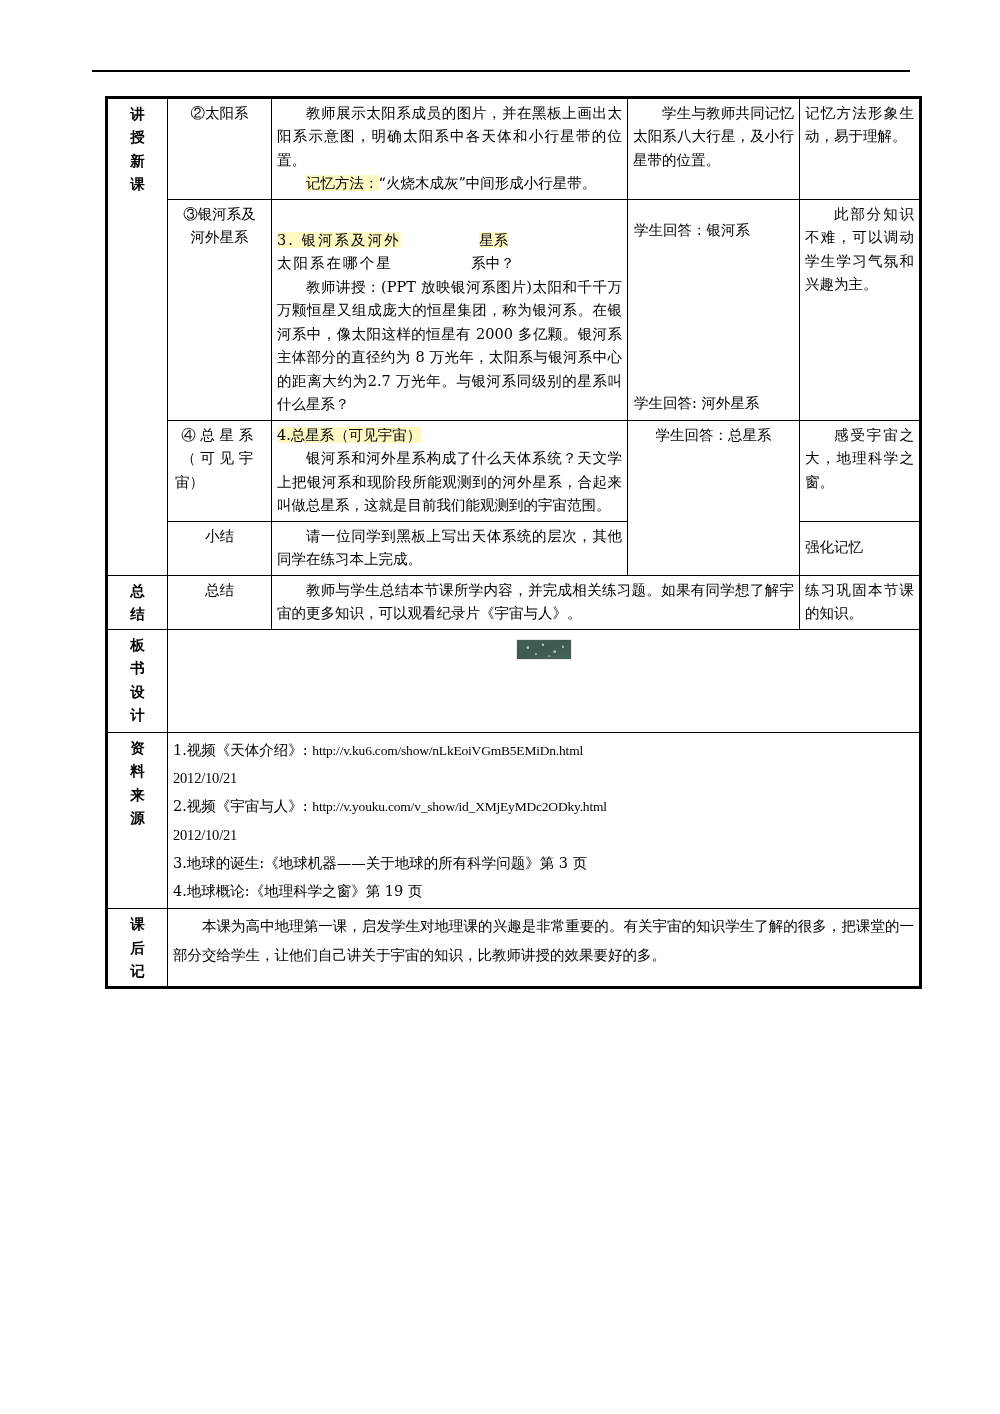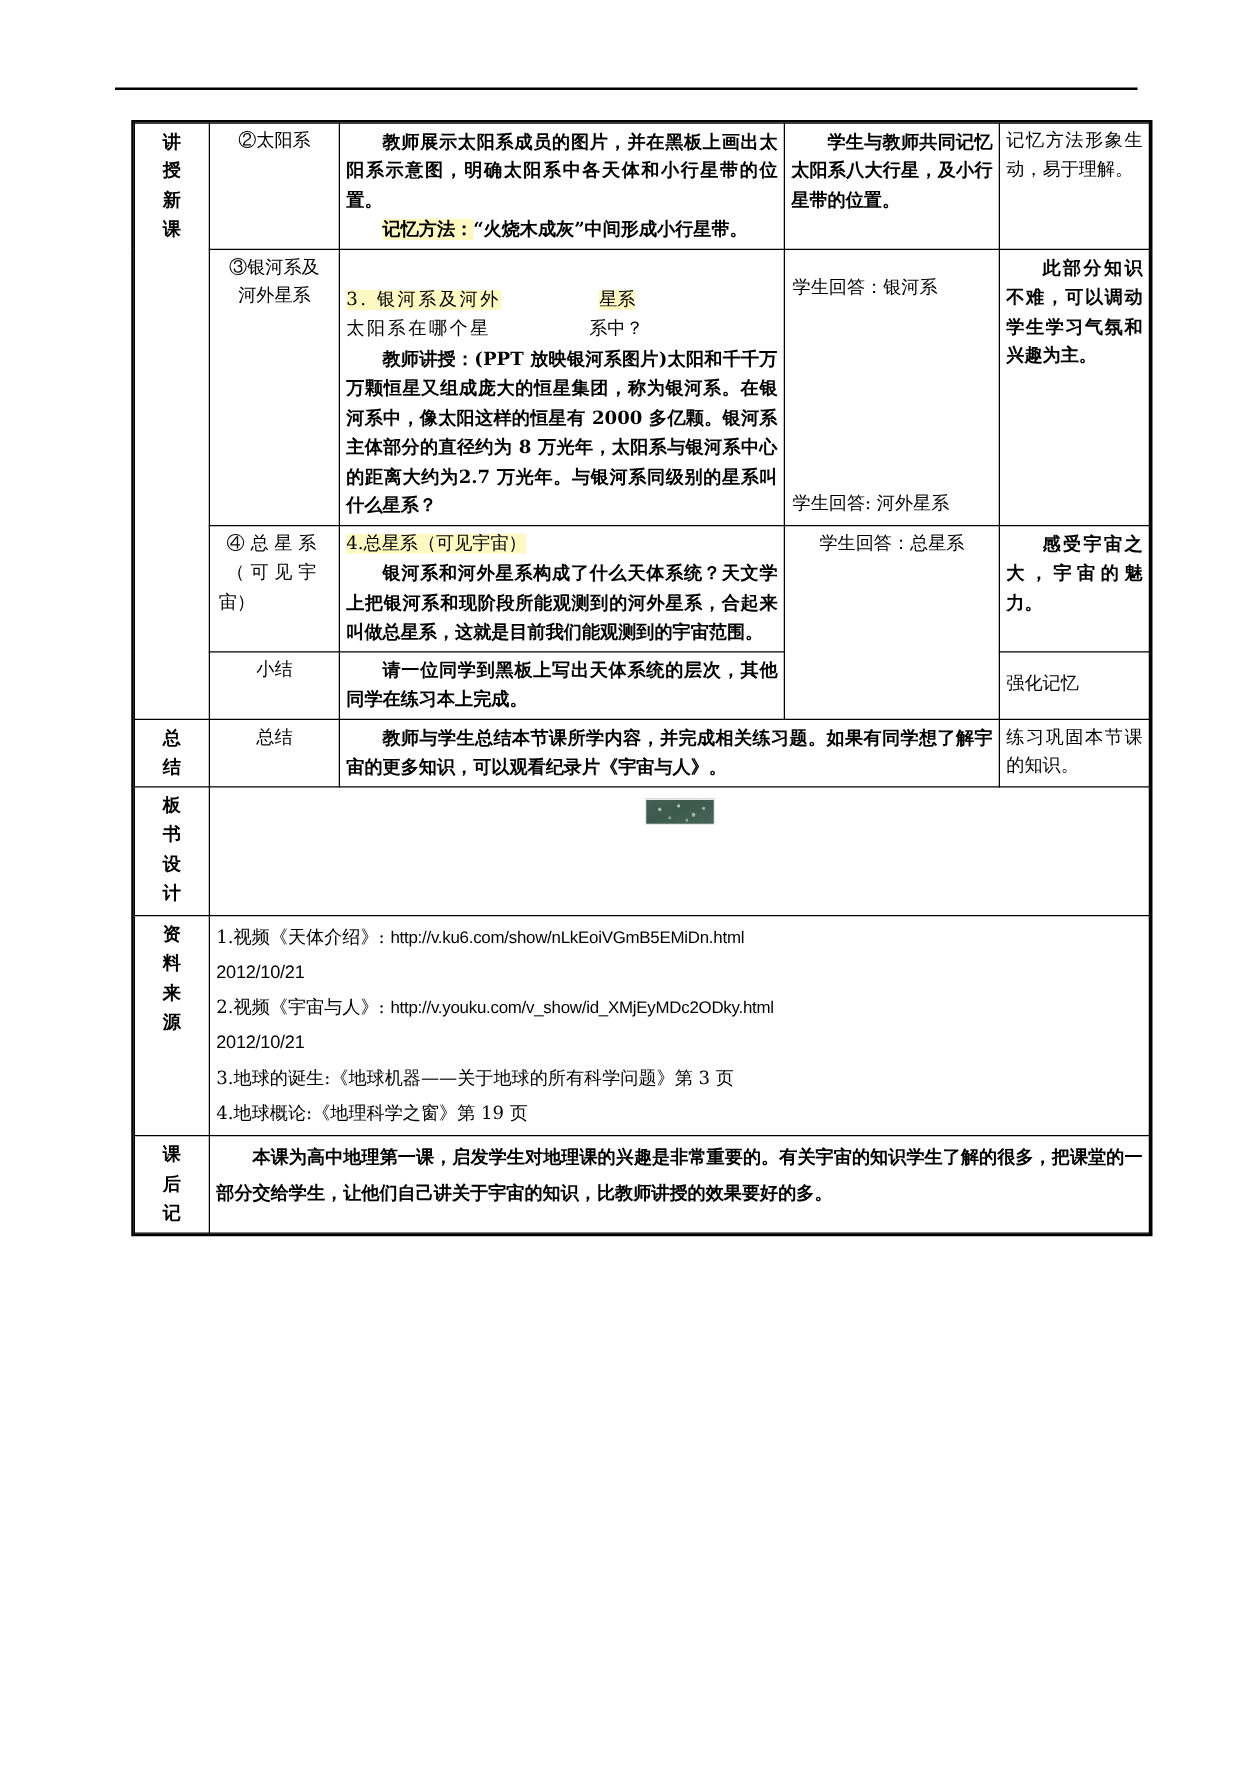--- a/index.html
+++ b/index.html
@@ -72,26 +72,26 @@
     vertical-align: middle;
     margin-left: 12px;
   }
   .mid-left {
     vertical-align: middle;
   }
   .just {
     text-align: justify;
     text-justify: inter-ideograph;
   }
-  .indent2 { text-indent: 2em; font-weight: bold; }
+  .indent2 { text-indent: 2em; }
   .hl {
     background: #fef9c3;
   }
   .mono {
-    font-family: Liberation Sans, sans-serif;
+    font-family: Liberation Serif, serif;
     font-size: 13.5px;
     letter-spacing: -0.2px;
   }
   .res-line {
     line-height: 1.95;
     font-size: 14.5px;
     white-space: nowrap;
   }
   .spaced {
     letter-spacing: 0.32em;
@@ -207,21 +207,21 @@
           <span class="blk" style="text-align:left;display:block;padding-left:2px">宙）</span>
         </td>
         <td>
           <p class="p"><span class="hl">4.总星系（可见宇宙）</span></p>
           <p class="p indent2 just">银河系和河外星系构成了什么天体系统？天文学上把银河系和现阶段所能观测到的河外星系，合起来叫做总星系，这就是目前我们能观测到的宇宙范围。</p>
         </td>
         <td class="mid-left" rowspan="2">
           <p class="p" style="text-align:center">学生回答：总星系</p>
         </td>
         <td class="mid-left note-cell">
-          <p class="p indent2 just">感受宇宙之大，宇宙的魅力。</p>
+          <p class="p indent2 just">感受宇宙之大，地理科学之窗。</p>
         </td>
       </tr>
 
       <tr>
         <td class="mid-center">小结</td>
         <td>
           <p class="p indent2 just">请一位同学到黑板上写出天体系统的层次，其他同学在练习本上完成。</p>
         </td>
         <td class="mid-center" style="text-align:left;vertical-align:middle">强化记忆</td>
       </tr>

